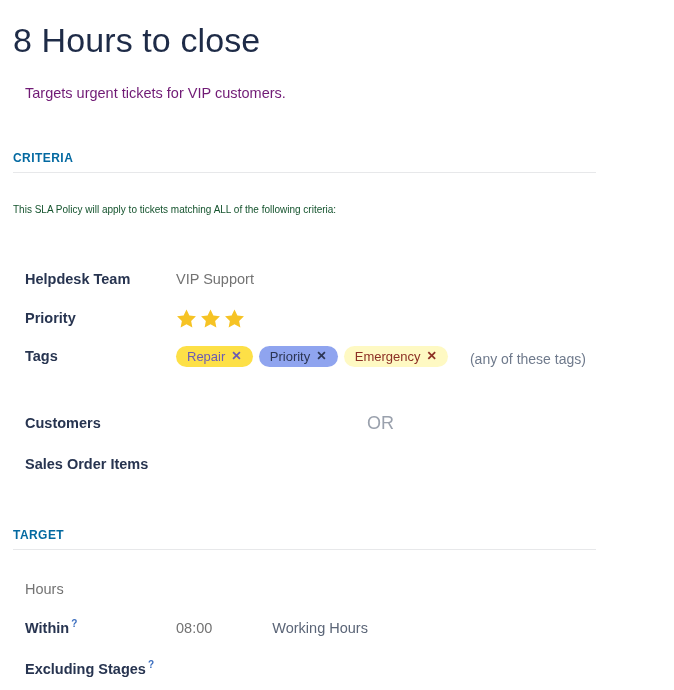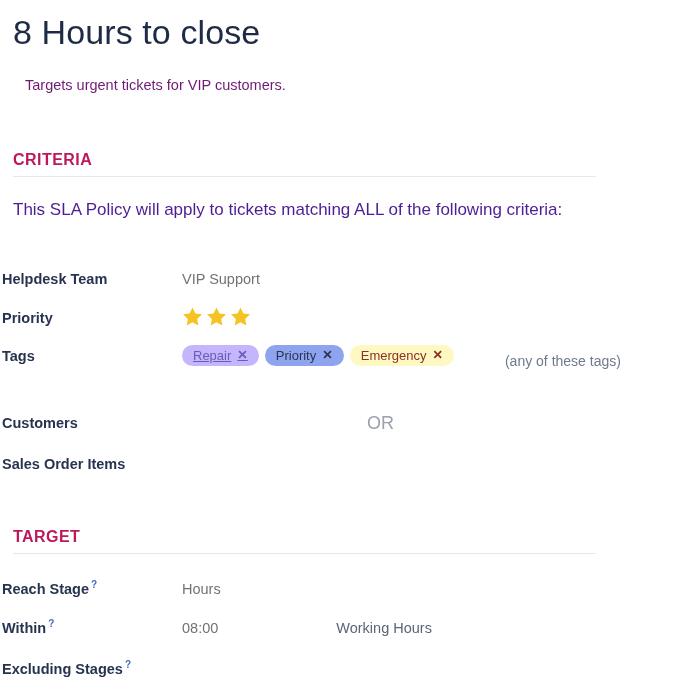--- a/index.html
+++ b/index.html
@@ -14,21 +14,21 @@
     font-family: "Liberation Sans", sans-serif;
     color: #2b3a52;
     -webkit-font-smoothing: antialiased;
   }
 
   .page {
     position: relative;
     width: 674px;
     height: 596px;
     box-sizing: border-box;
-    padding: 0 13px;
+    padding: 8px 13px;
     border-radius: 27px;
   }
 
   
   .doc-title {
     margin: 0;
     padding-top: 11px;
     font-size: 34px;
     font-weight: 300;
     line-height: 42px;
@@ -44,54 +44,53 @@
     font-weight: 400;
     line-height: 20px;
     color: #701a75;
   }
 
   
   .section {
     margin-top: 0;
   }
   .section-head {
-    font-size: 16px;
+    font-size: 12px;
     font-weight: 700;
     letter-spacing: 0.45px;
-    color: #be185d;
+    color: #0369a1;
     padding-bottom: 7px;
   }
   .section-rule {
     height: 1px;
     background: #e7e8ea;
     width: 583px;
   }
 
   #criteria-section { position: absolute; left: 13px; top: 151px; }
   #target-section  { position: absolute; left: 13px; top: 528px; }
 
   .criteria-note {
     position: absolute;
     left: 13px;
     top: 200px;
-    font-size: 17px;
+    font-size: 10px;
     line-height: 20px;
-    color: #4c1d95;
+    color: #14532d;
     white-space: nowrap;
   }
 
   
   .field-row {
     position: absolute;
-    left: 2px;
+    left: 25px;
     display: flex;
-    align-items: flex-start;
+    align-items: flex-end;
     height: 22px;
     white-space: nowrap;
-    gap: 29px;
   }
   .field-label {
     width: 151px;
     flex: none;
     font-size: 14.5px;
     font-weight: 600;
     color: #273450;
     line-height: 22px;
   }
   .help-sup {
@@ -222,21 +221,21 @@
             <polygon fill="#f6c324" points="12,1.6 15.3,8.5 22.8,9.5 17.3,14.8 18.7,22.3 12,18.7 5.3,22.3 6.7,14.8 1.2,9.5 8.7,8.5"></polygon>
           </svg>
       </span>
     </div>
   </div>
 
   <div class="field-row" id="row-tags">
     <div class="field-label">Tags</div>
 
     <div class="tag-list">
-      <span class="tag" style="background: #c4b5fd; color: rgb(107, 91, 181); text-decoration: underline;">
+      <span class="tag" style="background: #fde047; color: rgb(107, 91, 181);">
         <span>Repair</span>
         <span class="tag-x">✕</span>
       </span>
       <span class="tag" style="background: rgb(143, 164, 239); color: rgb(43, 53, 83);">
         <span>Priority</span>
         <span class="tag-x">✕</span>
       </span>
       <span class="tag" style="background: #fef9c3; color: rgb(140, 47, 36);">
         <span>Emergency</span>
         <span class="tag-x">✕</span>
@@ -257,23 +256,20 @@
     <div class="field-label">Sales Order Items</div>
     <div class="field-value"></div>
   </div>
 
   <div class="section" id="target-section">
     <div class="section-head">TARGET</div>
     <div class="section-rule"></div>
   </div>
 
   <div class="field-row" id="row-reach-stage">
-    <div class="field-label">
-      <span>Reach Stage</span><span class="help-sup">?</span>
-    </div>
     <div class="field-value">Hours</div>
   </div>
 
   <div class="field-row" id="row-within">
     <div class="field-label">
       <span>Within</span><span class="help-sup">?</span>
     </div>
     <div class="field-value">08:00</div>
     <span class="value-gap"></span>
     <span class="value-inline">Working Hours</span>

